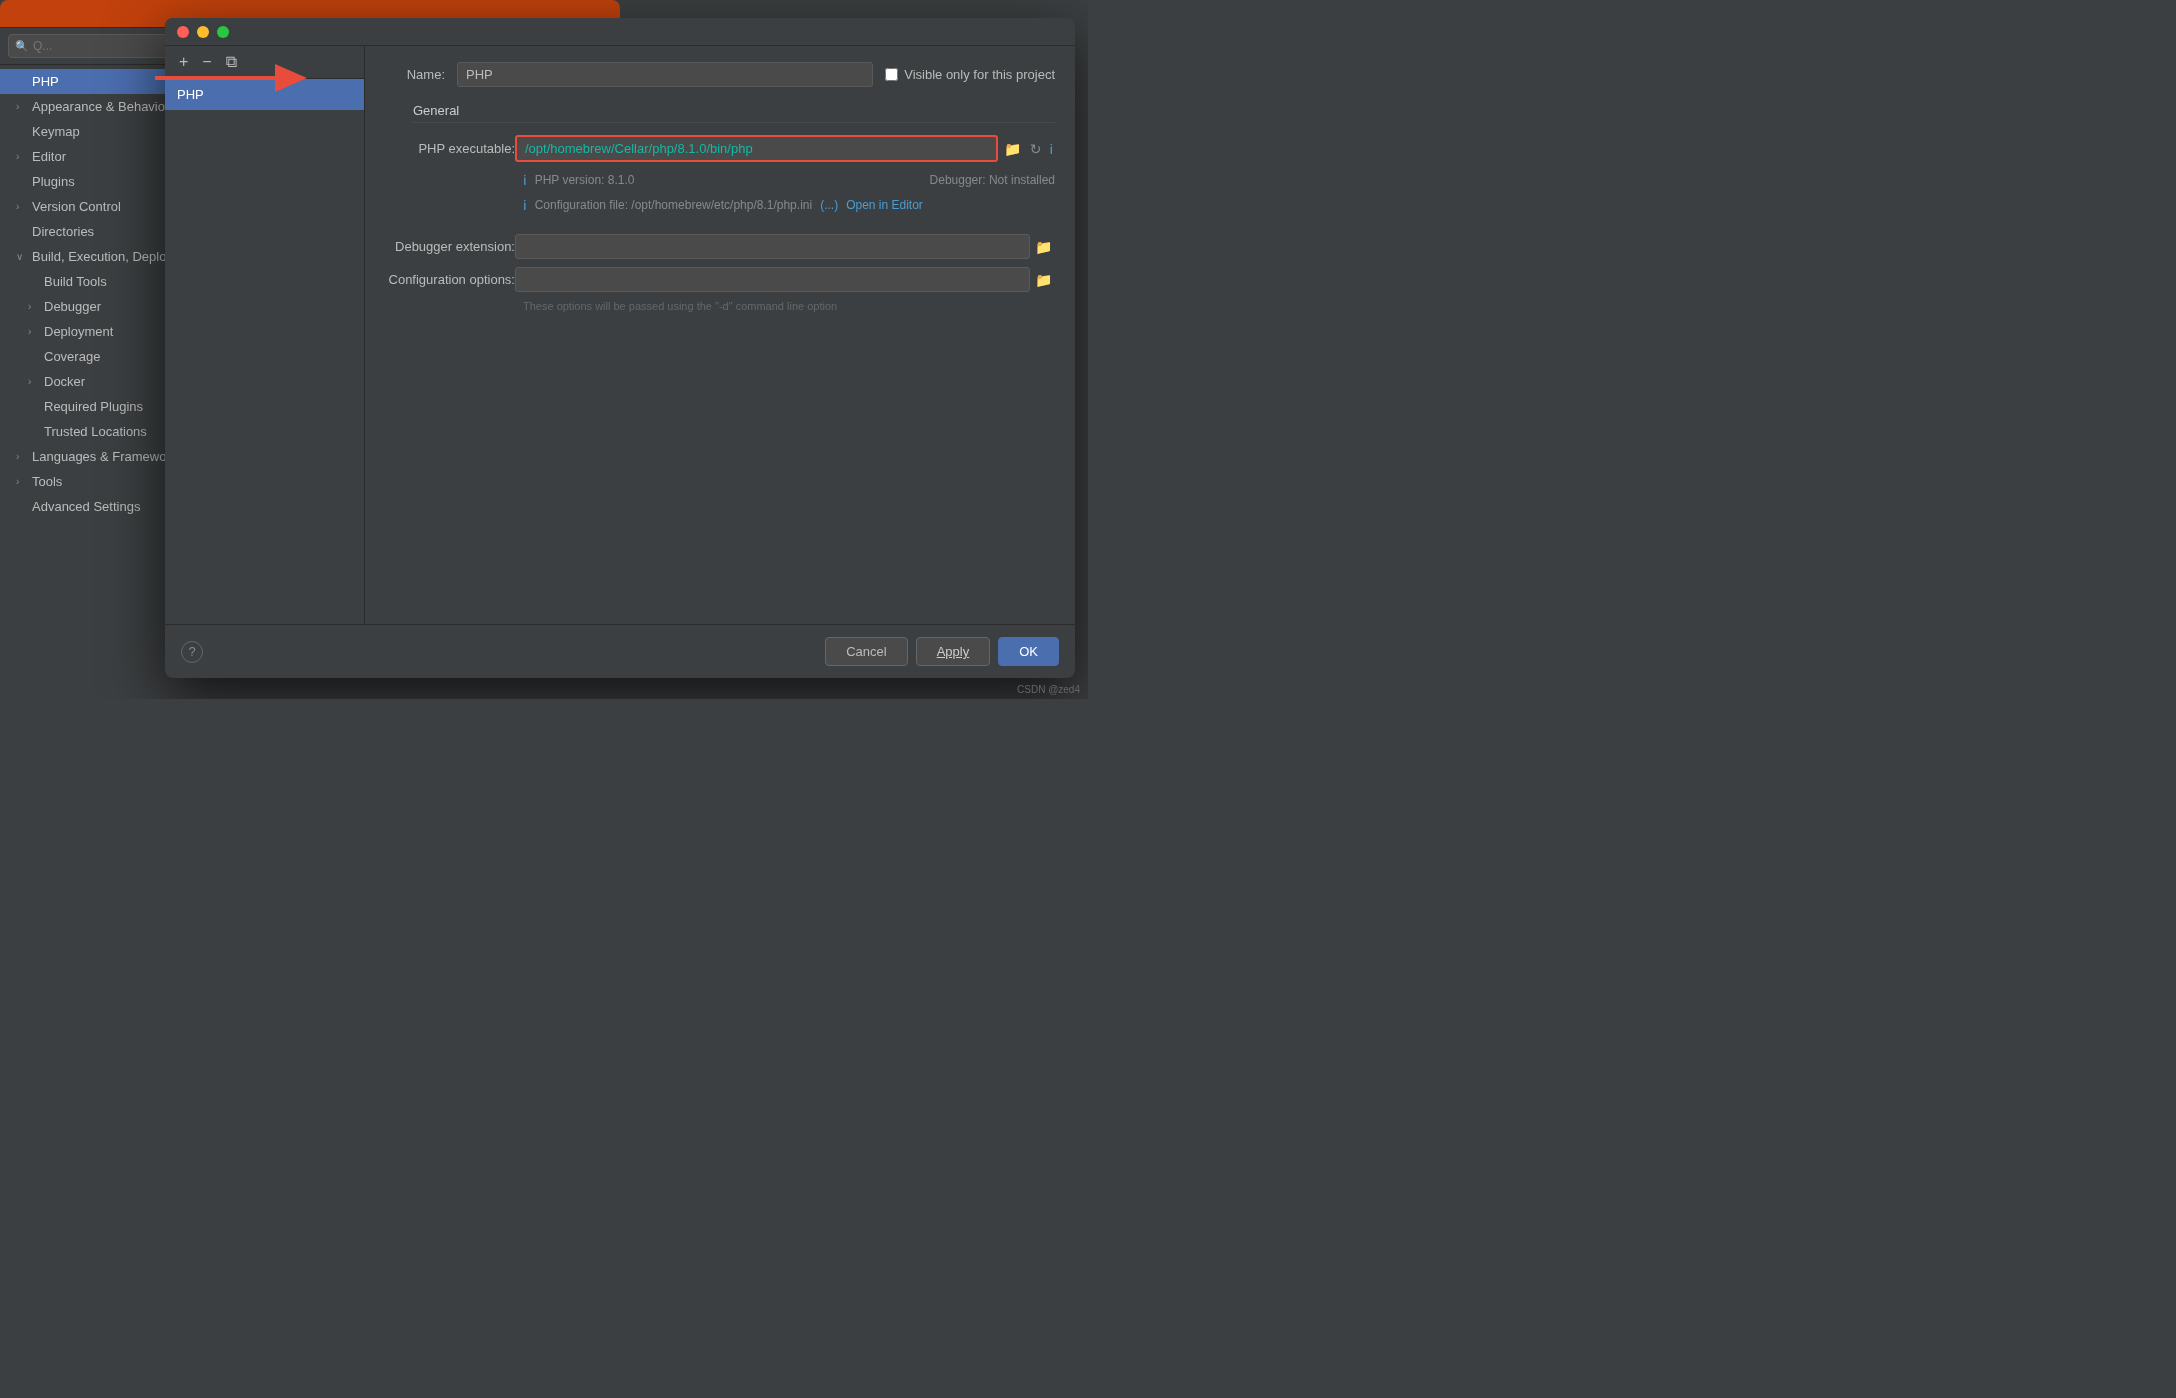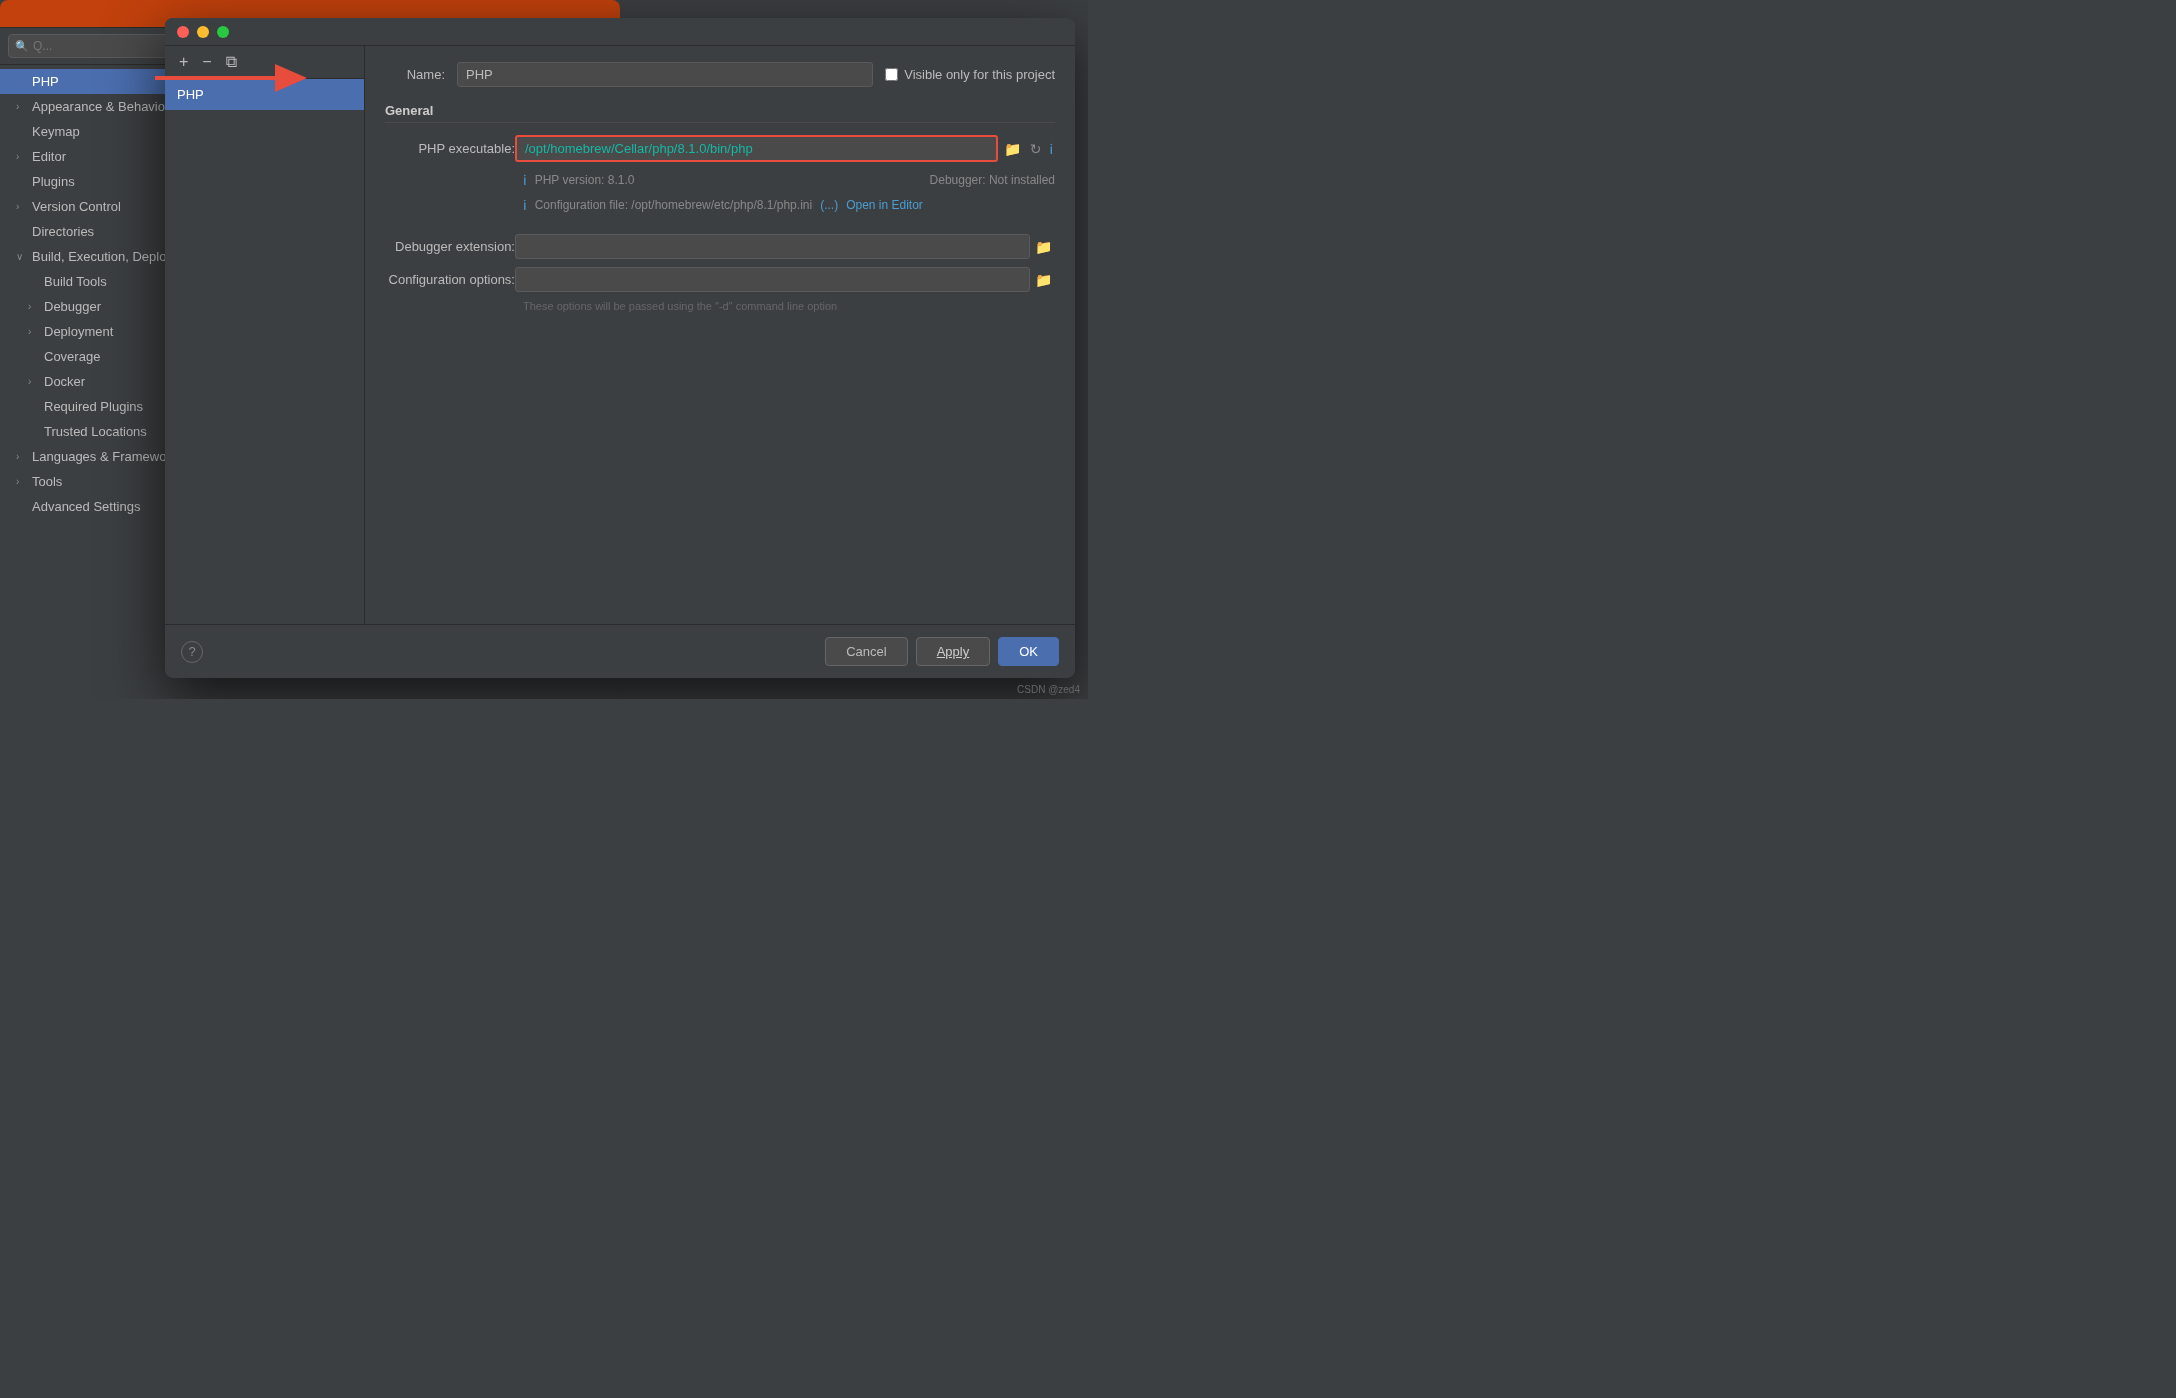--- a/index.html
+++ b/index.html
@@ -272,24 +272,25 @@
     }
 
     .cli-checkbox-label {
       color: #bbbbbb;
       font-size: 13px;
     }
 
     .section-title {
       font-size: 13px;
       color: #cccccc;
-      font-weight: 700;
+      font-weight: 400;
       margin-bottom: 12px;
       border-bottom: 1px solid #4a4a4a;
       padding-bottom: 4px;
+      margin-left: 28px;
     }
 
     .form-row {
       display: flex;
       align-items: center;
       gap: 0;
       margin-bottom: 8px;
     }
 
     .form-label {

